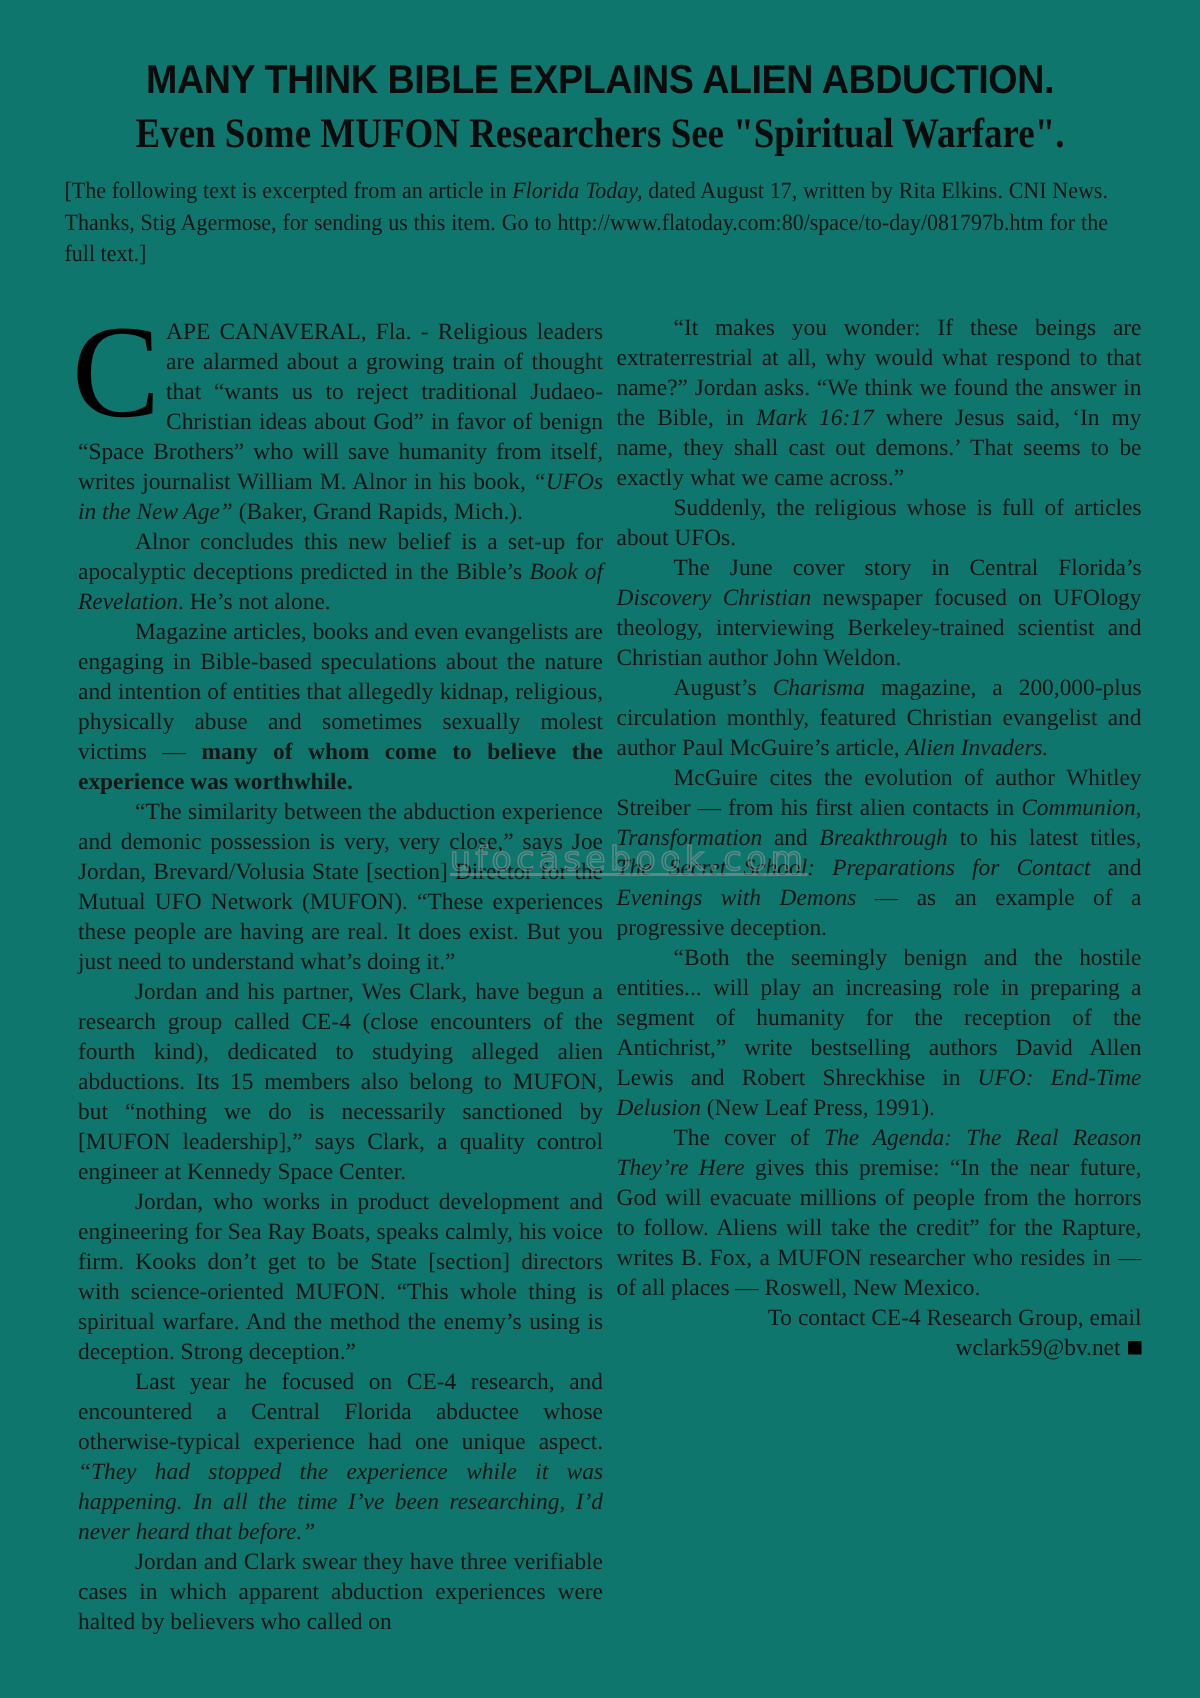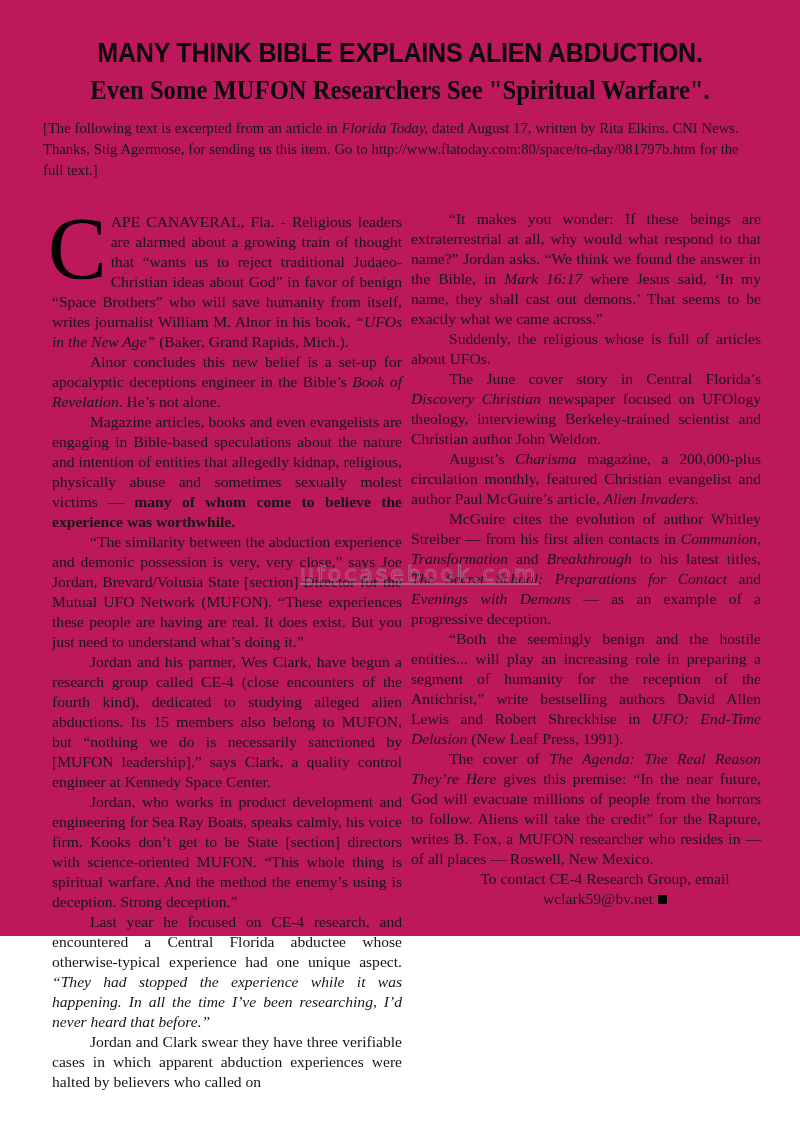--- a/index.html
+++ b/index.html
@@ -1,17 +1,17 @@
 <!DOCTYPE html>
 <html><head>
 <meta charset="utf-8">
 <style>
   html, body { margin: 0; padding: 0; background: #ffffff; }
   body { width: 800px; height: 1132px; position: relative; overflow: hidden; color: #111; }
-  .page { position: absolute; left: 0; top: 0; width: 800px; height: 936px; background: #be185d; }
+  .page { position: absolute; left: 0; top: 0; width: 800px; height: 1132px; background: #0f766e; }
   .headline {
     position: absolute; left: 0; top: 38px; width: 800px; text-align: center;
     font-family: "Liberation Sans", sans-serif; font-weight: bold; font-size: 27px;
     letter-spacing: -0.3px; transform: scaleX(0.93); transform-origin: center;
     color: #0b0b0b; margin: 0;
   }
   .subheadline {
     position: absolute; left: 0; top: 74px; width: 800px; text-align: center;
     font-family: "Liberation Serif", serif; font-weight: bold; font-size: 28px;
     transform: scaleX(0.88); transform-origin: center; color: #0b0b0b; margin: 0;
@@ -23,21 +23,21 @@
   }
   .col {
     position: absolute; top: 212px; width: 350px;
     font-family: "Liberation Serif", serif; font-size: 15.6px; line-height: 20px;
     text-align: justify; color: #151515;
   }
   .col.left { left: 52px; }
   .col.right { left: 411px; width: 350px; top: 209px; }
   .col p { margin: 0; text-indent: 38px; }
   .col p.noindent { text-indent: 0; }
-  .col p.contact { text-indent: 0; padding-left: 38px; text-align: center; }
+  .col p.contact { text-indent: 0; padding-left: 38px; text-align: right; }
   .dropcap {
     float: left; font-family: "Liberation Serif", serif; font-size: 88px; line-height: 70px;
     margin: 2px 4px 0 -4px; color: #000;
   }
   .bold { font-weight: bold; }
   .it { font-style: italic; }
   .endmark { display: inline-block; width: 9px; height: 9px; background: #000; margin-left: 5px; vertical-align: 0px; }
   .watermark {
     position: absolute; left: 300px; top: 561px; font-family: "DejaVu Sans", sans-serif;
     font-size: 22px; color: rgba(160,160,160,0.55); letter-spacing: 3px; pointer-events: none;
@@ -54,21 +54,21 @@
 
   <div class="intro">
     <span>[The following text is excerpted from an article in </span><span class="it">Florida Today,</span><span> dated August 17, written by Rita Elkins. CNI News. Thanks, Stig Agermose, for sending us this item. Go to http://www.flatoday.com:80/space/to-day/081797b.htm for the full text.]</span>
   </div>
 
   <div class="col left">
     <p class="noindent">
       <span class="dropcap">C</span><span>APE CANAVERAL, Fla. - Religious leaders are alarmed about a growing train of thought that “wants us to reject traditional Judaeo-Christian ideas about God” in favor of benign “Space Brothers” who will save humanity from itself, writes journalist William M. Alnor in his book, </span><span class="it">“UFOs in the New Age”</span><span> (Baker, Grand Rapids, Mich.).</span>
     </p>
     <p>
-      <span>Alnor concludes this new belief is a set-up for apocalyptic deceptions engineer in the Bible’s </span><span class="it">Book of Revelation</span><span>. He’s not alone.</span>
+      <span>Alnor concludes this new belief is a set-up for apocalyptic deceptions predicted in the Bible’s </span><span class="it">Book of Revelation</span><span>. He’s not alone.</span>
     </p>
     <p>
       <span>Magazine articles, books and even evangelists are engaging in Bible-based speculations about the nature and intention of entities that allegedly kidnap, religious, physically abuse and sometimes sexually molest victims — </span><span class="bold">many of whom come to believe the experience was worthwhile.</span>
     </p>
     <p>“The similarity between the abduction experience and demonic possession is very, very close,” says Joe Jordan, Brevard/Volusia State [section] Director for the Mutual UFO Network (MUFON). “These experiences these people are having are real. It does exist. But you just need to understand what’s doing it.”</p>
     <p>Jordan and his partner, Wes Clark, have begun a research group called CE-4 (close encounters of the fourth kind), dedicated to studying alleged alien abductions. Its 15 members also belong to MUFON, but “nothing we do is necessarily sanctioned by [MUFON leadership],” says Clark, a quality control engineer at Kennedy Space Center.</p>
     <p>Jordan, who works in product development and engineering for Sea Ray Boats, speaks calmly, his voice firm. Kooks don’t get to be State [section] directors with science-oriented MUFON. “This whole thing is spiritual warfare. And the method the enemy’s using is deception. Strong deception.”</p>
     <p>
       <span>Last year he focused on CE-4 research, and encountered a Central Florida abductee whose otherwise-typical experience had one unique aspect. </span><span class="it">“They had stopped the experience while it was happening. In all the time I’ve been researching, I’d never heard that before.”</span>
     </p>

